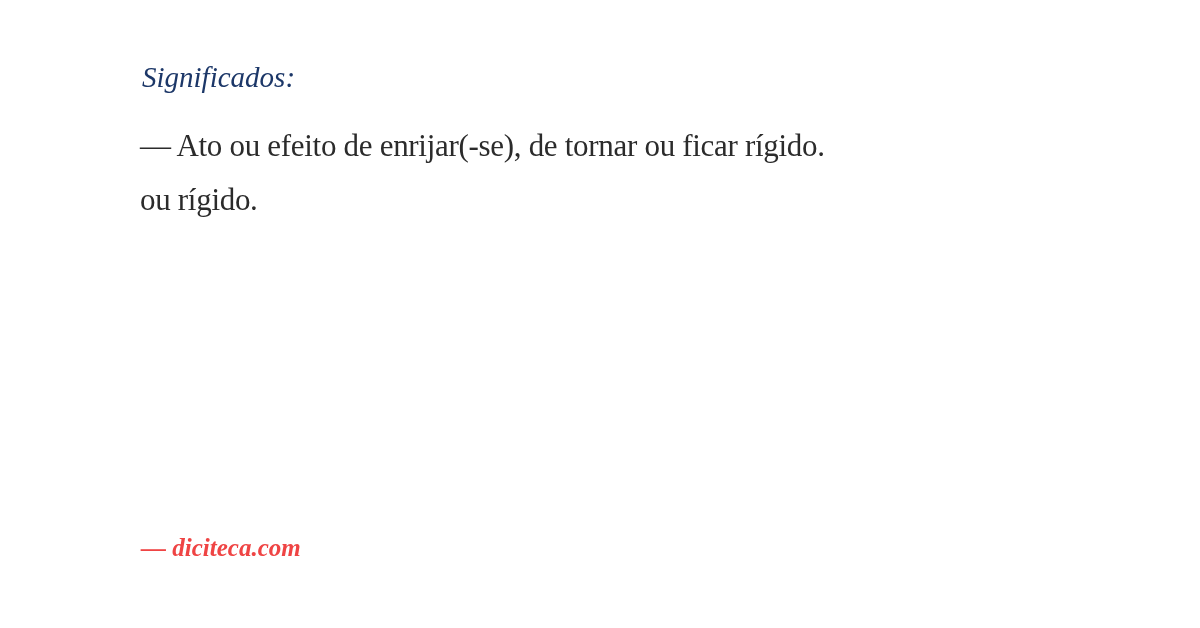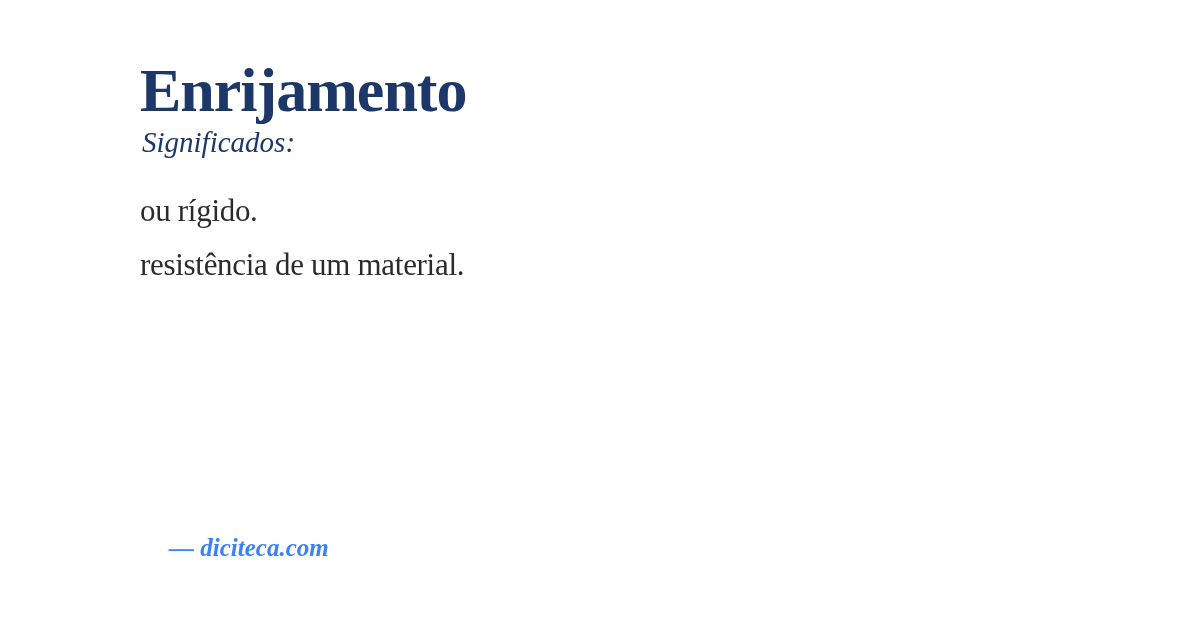--- a/index.html
+++ b/index.html
@@ -45,47 +45,48 @@
   .meaning {
     margin: 0 0 17px 0;
   }
   .meaning .line {
     line-height: 37px;
   }
   .attribution {
     position: absolute;
     left: 141px;
     top: 533px;
-    color: #3b82f6;
+    color: #ef4444;
     font-size: 25px;
     font-style: italic;
     font-weight: bold;
     line-height: 1.2;
     font-family: "Liberation Serif", "DejaVu Serif", serif;
-    margin-left: 28px;
   }
 </style>
 </head>
 <body>
 
 <div class="card">
 
-  <h1 class="word-title">Enrijamento</h1>
 
   <h2 class="subtitle">Significados:</h2>
 
   <div class="meanings">
 
+    <div class="meaning">
+      <div class="line">— Ato ou efeito de enrijar(-se), de tornar ou ficar rígido.</div>
+      <div class="line"></div>
+    </div>
 
     <div class="meaning">
       <div class="line">ou rígido.</div>
     </div>
 
     <div class="meaning">
-      <div class="line">resistência de um material.</div>
     </div>
 
 
   </div>
 
   <div class="attribution">— diciteca.com</div>
 
 </div>
 
 </body></html>

